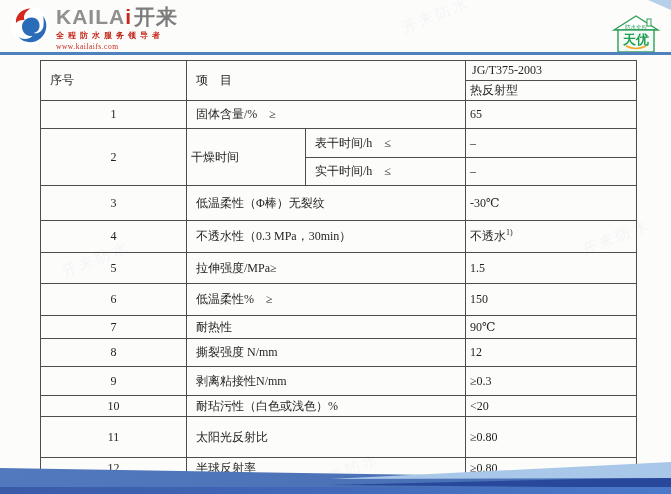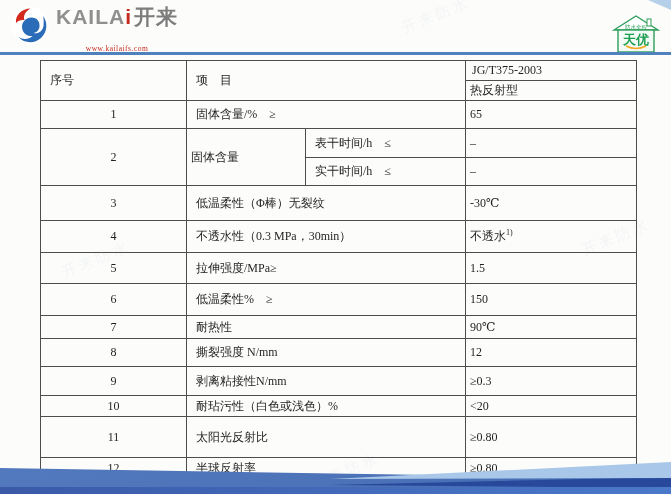--- a/index.html
+++ b/index.html
@@ -12,21 +12,21 @@
   
   .header { position:absolute; left:0; top:0; width:671px; height:52px; }
   .logo-wrap { position:absolute; left:10px; top:6px; display:flex; align-items:flex-start; }
   .logo-mark { width:40px; height:40px; }
   .logo-text { margin-left:6px; }
   .brand-line { font-family:"Liberation Sans","DejaVu Sans",sans-serif; font-weight:bold; font-size:21px; letter-spacing:1px; line-height:22px; }
   .brand-gray { color:#8f8f8f; }
   .brand-red  { color:#c5281c; }
   .brand-cn   { color:#7d7d7d; margin-left:2px; }
   .tagline { color:#c5281c; font-size:8px; letter-spacing:4px; margin-top:2px; font-weight:bold; }
-  .logo-url { color:#c5281c; font-size:7.5px; text-align:center; margin-top:16px; letter-spacing:0.5px; }
+  .logo-url { color:#c5281c; font-size:7.5px; text-align:left; margin-top:1px; letter-spacing:0.5px; }
   .top-rule { position:absolute; left:0; top:52px; width:671px; height:3px; background:#4f81bd; }
   .corner-sliver { position:absolute; right:0; top:0; }
 
   .badge { position:absolute; right:10px; top:14px; width:50px; height:40px; }
 
   
   .wm { position:absolute; color:#7d99c0; opacity:0.07; font-size:15px;
         transform:rotate(-22deg); pointer-events:none; letter-spacing:3px; }
 
   
@@ -55,20 +55,21 @@
       <svg class="logo-mark" viewBox="0 0 40 40">
         <circle cx="20" cy="20" r="19" fill="#ffffff"></circle>
         <path d="M6,17 C5,9 12,2.5 20.5,2.5 C15,5.5 13,10 14.5,14 C11,13.5 8,14.5 6,17 Z" fill="#d42a1e"></path>
         <path d="M33,10 C38,16 37.5,26 31,32 C24.5,38 14,37.5 8.5,31 C13,34 19,33.5 22.5,30 C17,30.5 12.5,27 12,21.5 C11.7,16 16,11.5 21.5,11.5 C27,11.5 30,15.5 29.5,20.5 C29.2,24 26.5,26.5 23.5,27 C28,28.5 33,25 33.5,19.5 C33.8,16 33.8,13 33,10 Z" fill="#2b6cb8"></path>
         <path d="M20,16 C17,16 15.5,18.5 16,21 C16.5,23.5 19,25 21.5,24 C24,23 24.5,20 23,18 C22.3,17 21.3,16 20,16 Z" fill="#2b6cb8"></path>
       </svg>
       <div class="logo-text">
         <div class="brand-line">
           <span class="brand-gray">KAILA</span><span class="brand-red">i</span><span class="brand-cn">开来</span>
         </div>
+        <div class="tagline">全程防水服务领导者</div>
         <div class="logo-url">www.kailaifs.com</div>
       </div>
     </div>
 
     <svg class="badge" viewBox="0 0 50 40">
       <polygon points="3,16 25,2 47,16" fill="#ffffff" stroke="#2e9e5b" stroke-width="1.4"></polygon>
       <rect x="36" y="5" width="4" height="7" fill="#ffffff" stroke="#2e9e5b" stroke-width="1"></rect>
       <rect x="7" y="16" width="36" height="22" fill="#f4faf5" stroke="#2e9e5b" stroke-width="1.4"></rect>
       <text x="25" y="15" text-anchor="middle" font-size="5.5" fill="#2e9e5b">防水全程</text>
       <text x="25" y="30" text-anchor="middle" font-size="13" font-weight="bold" fill="#1d9e50">天优</text>
@@ -105,21 +106,21 @@
       </tr>
 
       <tr style="height:28px">
         <td class="c-num">1</td>
         <td class="c-item" colspan="2">固体含量/%　≥</td>
         <td class="c-val">65</td>
       </tr>
 
       <tr style="height:29px">
         <td class="c-num" rowspan="2">2</td>
-        <td class="c-val" rowspan="2">固体含量</td>
+        <td class="c-val" rowspan="2">干燥时间</td>
         <td class="c-item">表干时间/h　≤</td>
         <td class="c-val">–</td>
       </tr>
       <tr style="height:28px">
         <td class="c-item">实干时间/h　≤</td>
         <td class="c-val">–</td>
       </tr>
 
       <tr style="height:35px">
         <td class="c-num">3</td>

